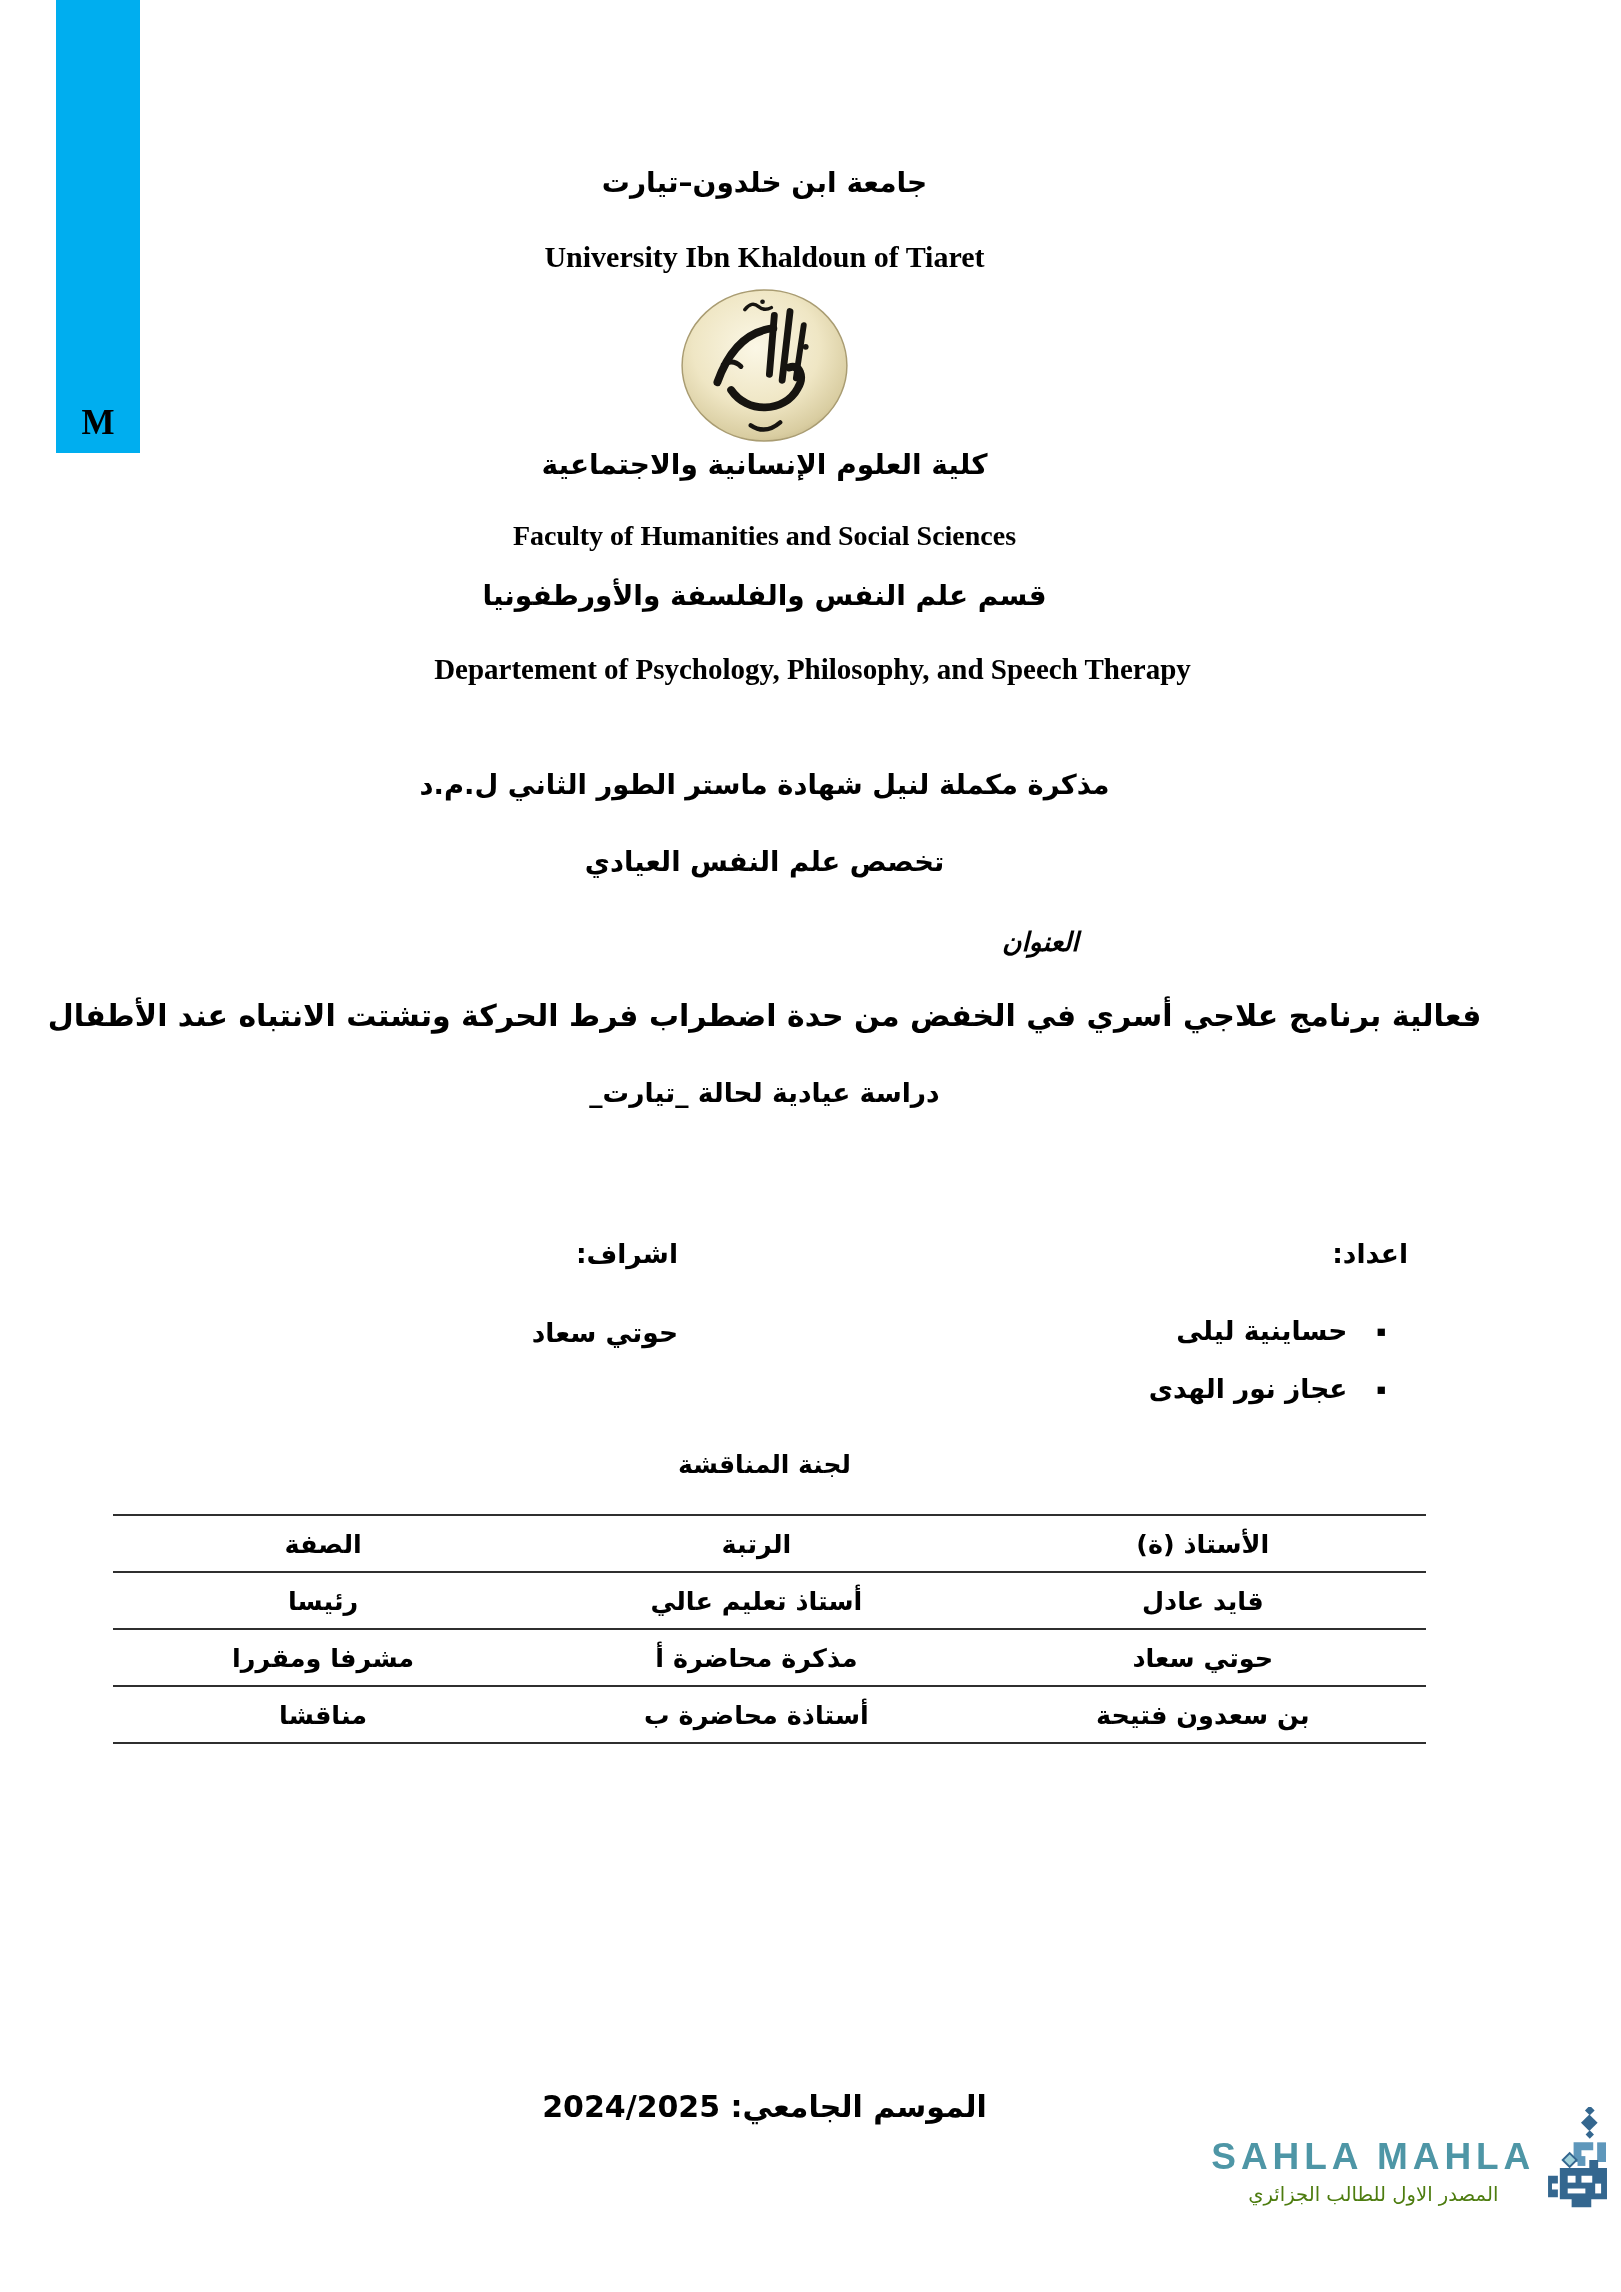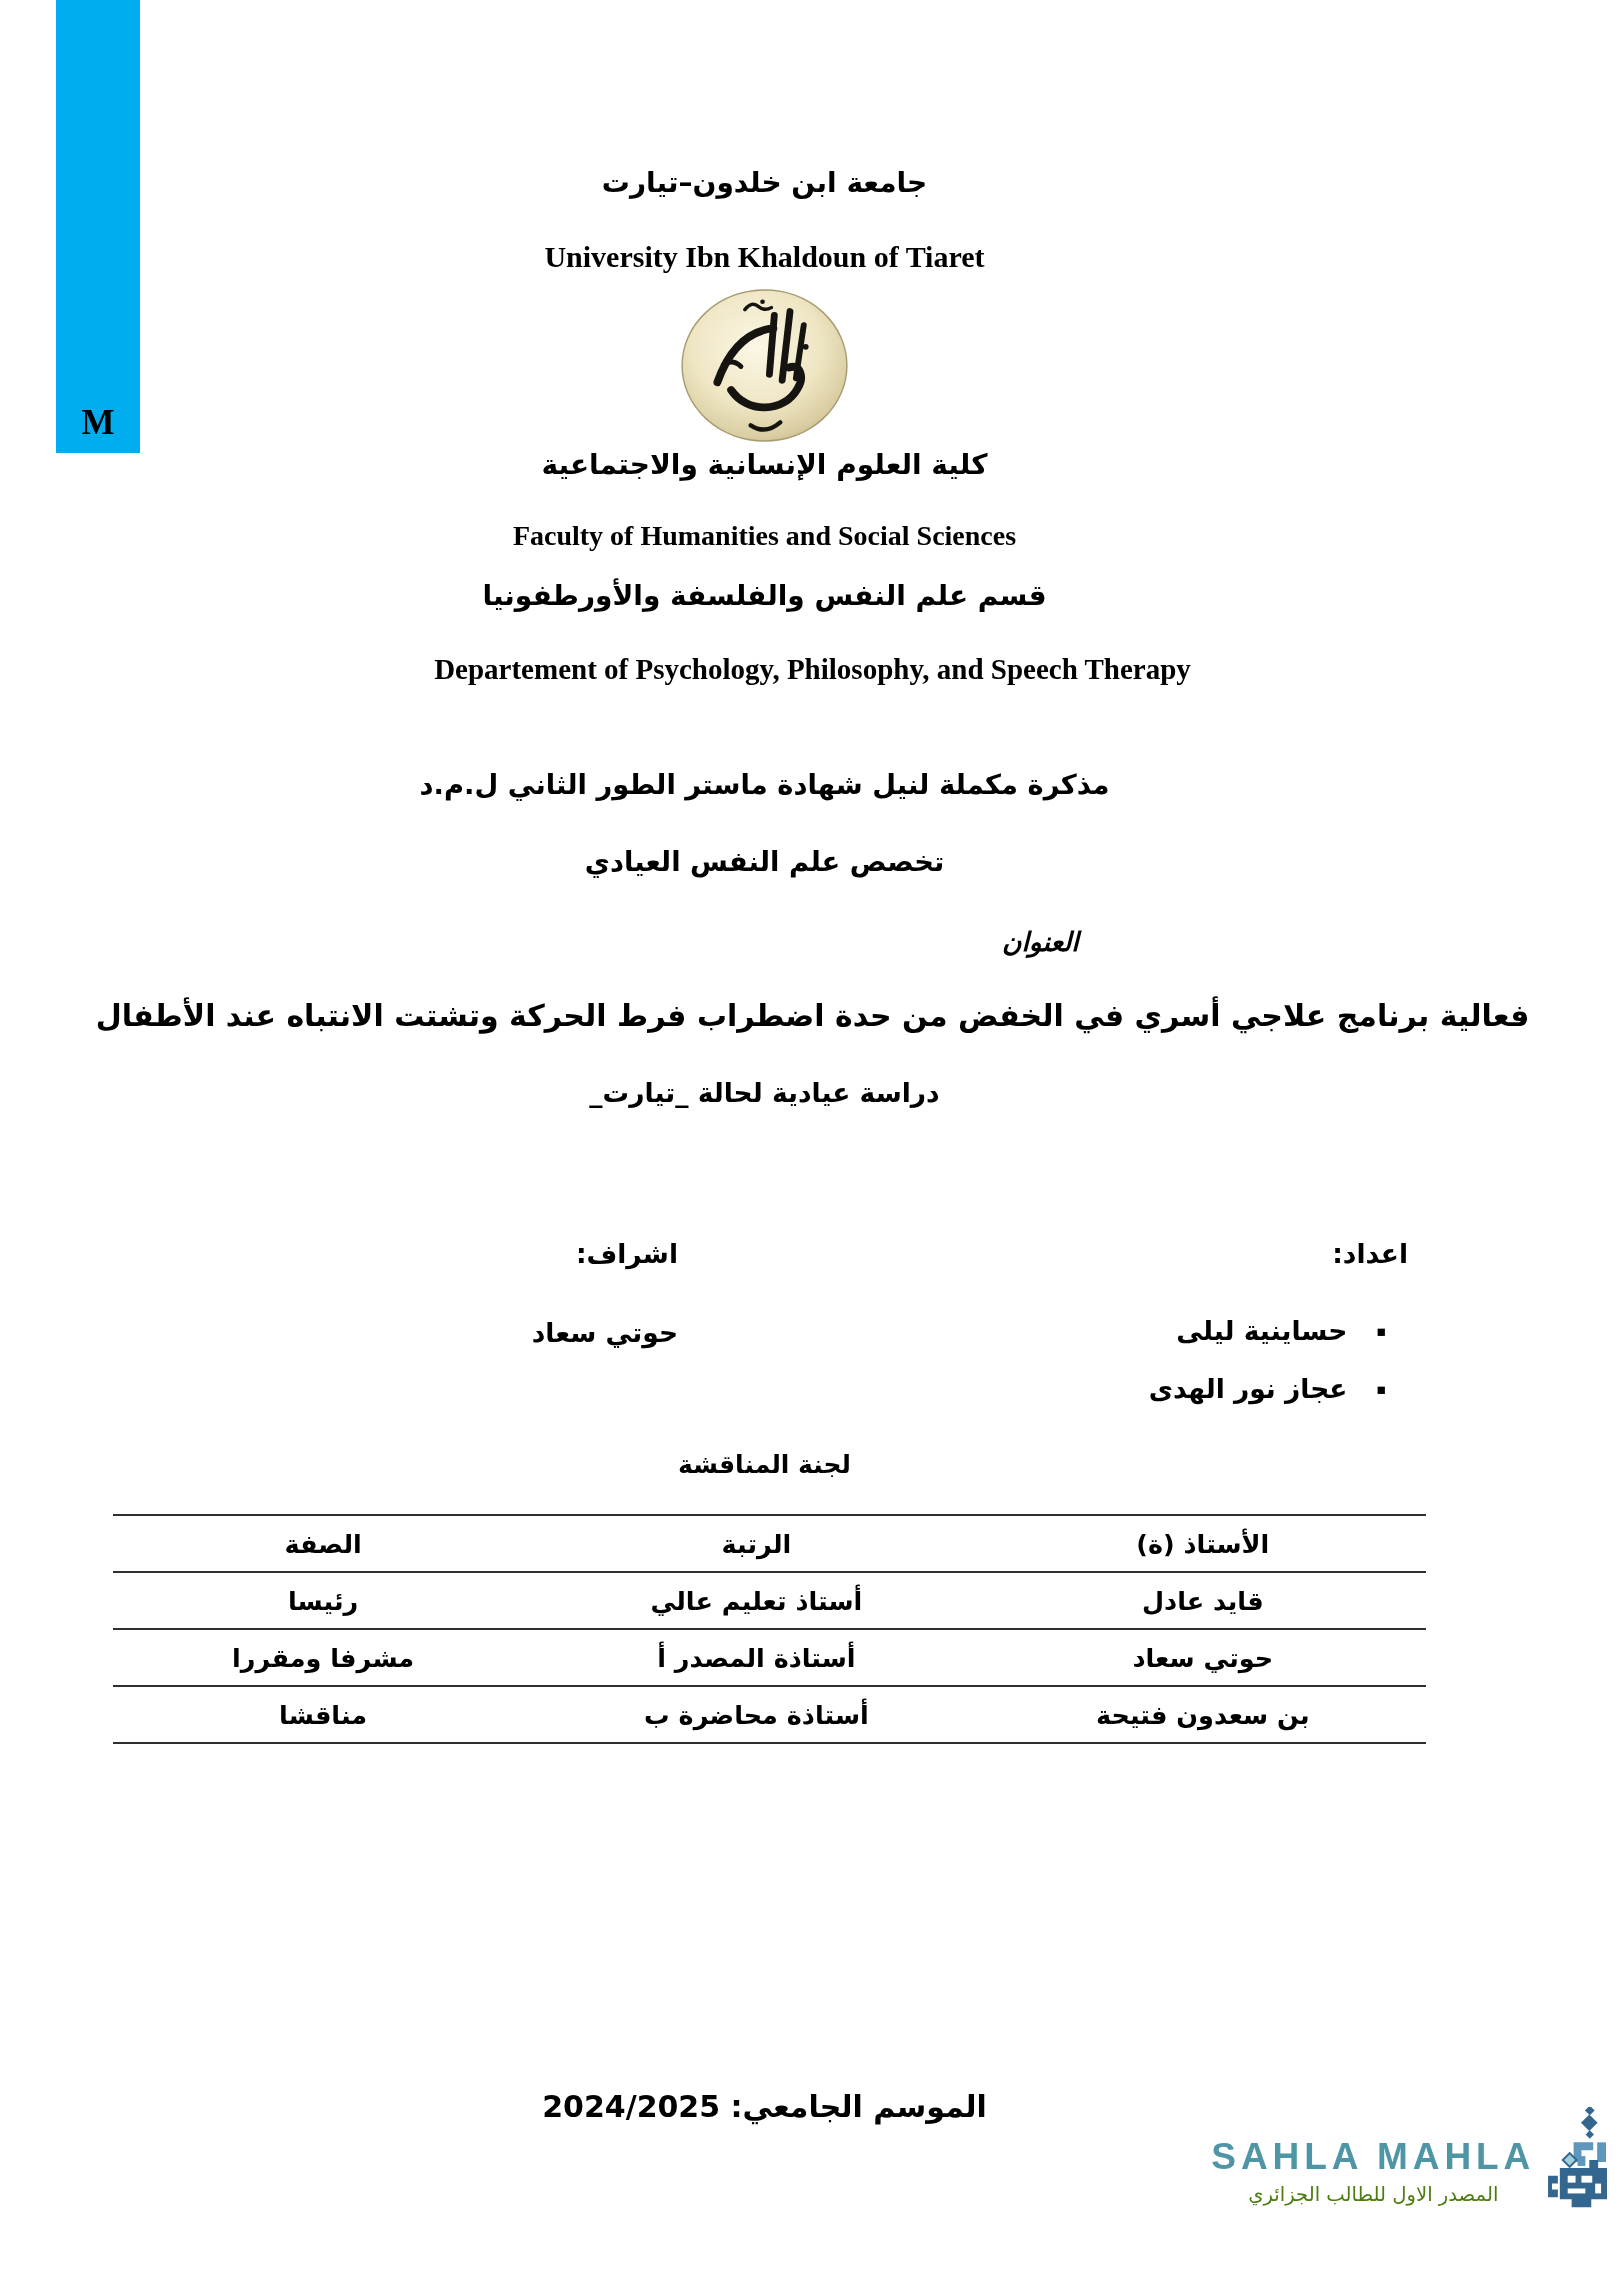--- a/index.html
+++ b/index.html
@@ -30,21 +30,21 @@
   .ar{direction:rtl;font-family:"DejaVu Sans",sans-serif;}
   .en-serif{font-family:"Liberation Serif","DejaVu Serif",serif;}
   .uni-ar{top:165px;font-size:28px;}
   .uni-en{top:238px;font-size:30px;}
   .fac-ar{top:447px;font-size:28px;}
   .fac-en{top:518px;font-size:28px;}
   .dep-ar{top:578px;font-size:28px;}
   .dep-en{top:651px;font-size:29px;margin-left:48px;}
   .memo{top:768px;font-size:27.4px;}
   .spec{top:845px;font-size:27.4px;}
-  .thesis-title{top:997px;font-size:30px;padding-left:48px;}
+  .thesis-title{top:997px;font-size:30px;}
   .study{top:1076px;font-size:26.5px;}
   .committee-heading{top:1449px;font-size:25px;}
   .season{top:2088px;font-size:30px;}
   .title-label{
     position:absolute;left:1002px;top:925px;
     font-size:26.5px;font-weight:bold;direction:rtl;line-height:1.25;font-style:italic;
   }
   
   .seal{position:absolute;left:680px;top:288px;width:169px;height:155px;}
   
@@ -171,21 +171,21 @@
       <div class="t-cell">الرتبة</div>
       <div class="t-cell">الصفة</div>
     </div>
     <div class="t-row">
       <div class="t-cell">قايد عادل</div>
       <div class="t-cell">أستاذ تعليم عالي</div>
       <div class="t-cell">رئيسا</div>
     </div>
     <div class="t-row">
       <div class="t-cell">حوتي سعاد</div>
-      <div class="t-cell">أستاذة المصدر أ</div>
+      <div class="t-cell">مذكرة محاضرة أ</div>
       <div class="t-cell">مشرفا ومقررا</div>
     </div>
     <div class="t-row">
       <div class="t-cell">بن سعدون فتيحة</div>
       <div class="t-cell">أستاذة محاضرة ب</div>
       <div class="t-cell">مناقشا</div>
     </div>
   </div>
 
   <div class="center-line ar season">الموسم الجامعي: 2024/2025</div>

